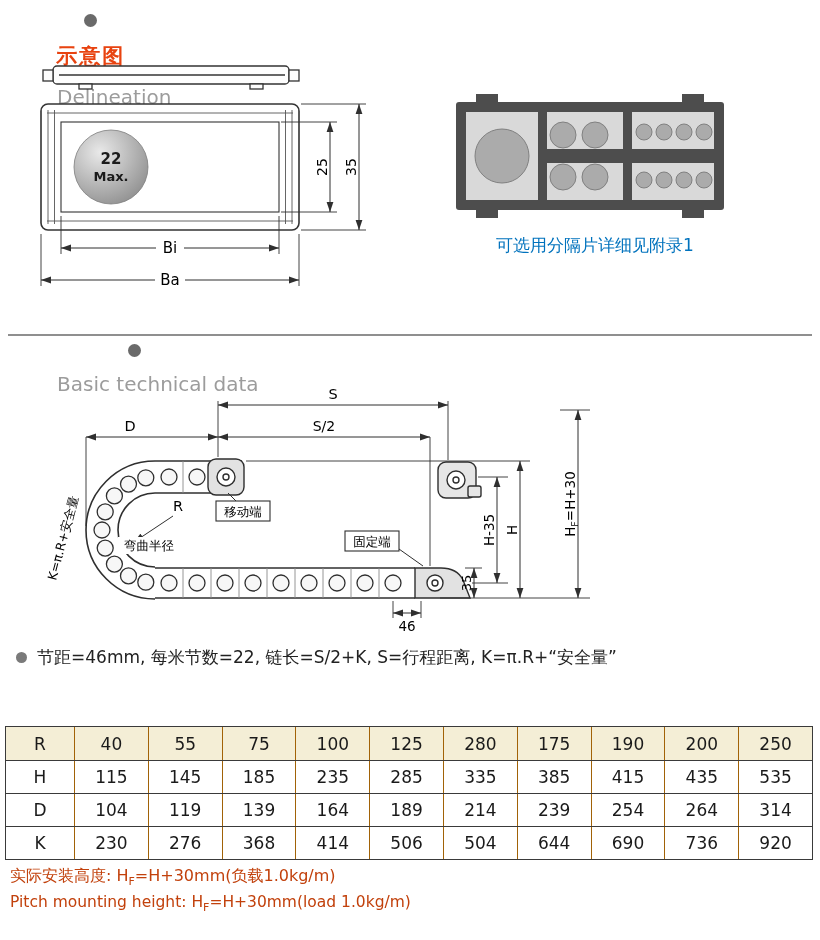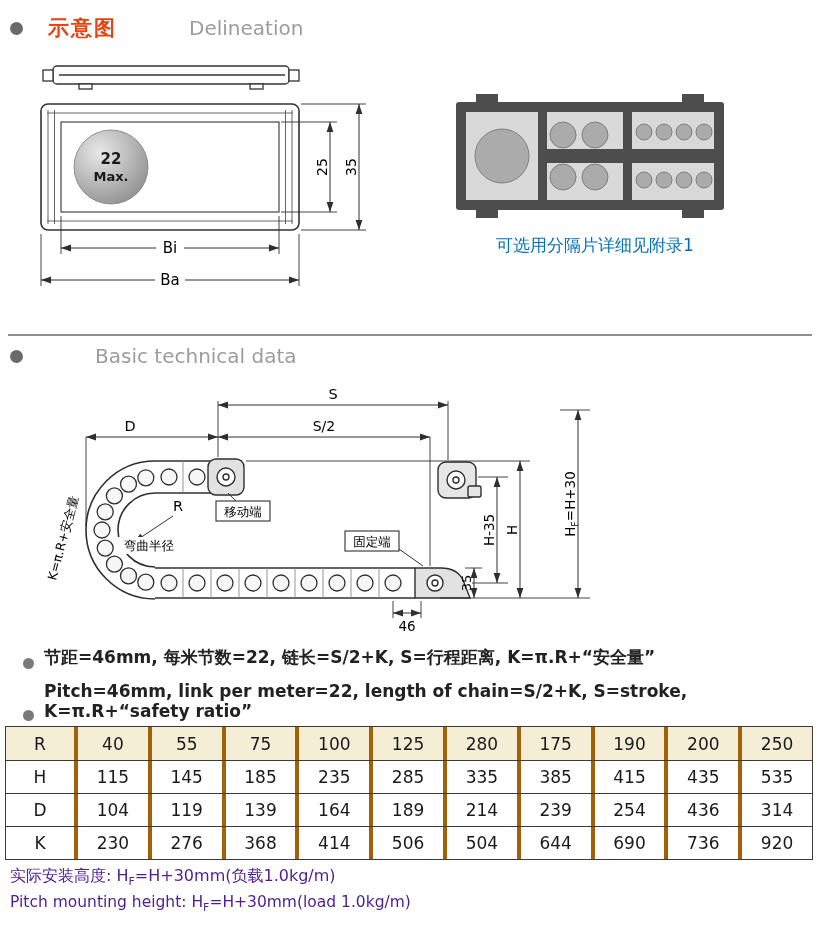--- a/index.html
+++ b/index.html
@@ -2,38 +2,38 @@
 <html><head>
 <meta charset="utf-8">
 <style>
   * { box-sizing: border-box; margin: 0; padding: 0; }
   body {
     width: 820px; height: 940px; background: #ffffff;
     font-family: "DejaVu Sans", "Liberation Sans", sans-serif;
     color: #1a1a1a;
   }
   .sheet { position: relative; width: 820px; height: 940px; background: #fff; overflow: hidden; }
-  .sec-header { position: absolute; left: 10px; display: flex; align-items: center; gap: 25px; }
+  .sec-header { position: absolute; left: 10px; display: flex; align-items: center; gap: 15px; flex-direction: column; }
   .bullet { width: 13px; height: 13px; border-radius: 50%; background: #6a6a6a; flex: 0 0 auto; }
   .sbullet { width: 11px; height: 11px; border-radius: 50%; background: #7a7a7a; flex: 0 0 auto; }
   .title-zh { color: #e84310; font-size: 21px; font-weight: bold; letter-spacing: 2px; }
   .title-en { color: #9c9c9c; font-size: 20px; margin-left: 47px; }
   .hr { position: absolute; left: 8px; width: 804px; height: 2px; background: #8f8f8f; }
   .abs { position: absolute; }
   svg { font-family: inherit; display: block; }
   .caption-blue { position: absolute; left: 450px; top: 234px; width: 290px; text-align: center;
     color: #0072bd; font-size: 17px; font-weight: normal; }
-  .note { position: absolute; left: 23px; display: flex; align-items: flex-end; gap: 10px; font-size: 17px; color: #222; font-weight: bold; }
+  .note { position: absolute; left: 16px; display: flex; align-items: center; gap: 10px; font-size: 17px; color: #222; }
   .dtable { position: absolute; top: 726px; left: 5px; width: 808px; border: 1px solid #3a3a3a; }
   .trow { display: grid; grid-template-columns: 68px repeat(10, 1fr); height: 33px; }
   .trow + .trow { border-top: 1px solid #3a3a3a; }
   .trow.hd { background: #f4eed6; }
-  .tc { display: flex; align-items: center; justify-content: center; font-size: 17px; border-left: 4px solid #a16207; }
+  .tc { display: flex; align-items: center; justify-content: center; font-size: 17px; border-left: 1px solid #a16207; }
   .tc:first-child { border-left: none; }
-  .footer-line { position: absolute; left: 10px; font-size: 16px; color: #4c1d95; }
+  .footer-line { position: absolute; left: 10px; font-size: 16px; color: #c2410c; }
   .footer-line sub { font-size: 11px; }
 </style>
 </head>
 <body>
 
 <div class="sheet">
 
   <div class="sec-header" style="top:14px">
     <span class="bullet"></span>
     <span class="title-zh">示意图</span>
@@ -253,24 +253,20 @@
     <rect x="186" y="116" width="54" height="20" fill="#fff" stroke="#2f2f2f" stroke-width="1.1"></rect>
     <text x="213" y="130.5" text-anchor="middle" font-size="12.5">移动端</text>
     <rect x="315" y="146" width="54" height="20" fill="#fff" stroke="#2f2f2f" stroke-width="1.1"></rect>
     <text x="342" y="160.5" text-anchor="middle" font-size="12.5">固定端</text>
     <line x1="369" y1="164" x2="393" y2="181" stroke="#2f2f2f" stroke-width="1"></line>
   </svg>
 
   <div class="note" style="top:646px">
     <span class="sbullet"></span>
     <span>节距=46mm, 每米节数=22, 链长=S/2+K, S=行程距离, K=π.R+“安全量”</span>
-  </div>
-  <div class="note" style="top:681px">
-    <span class="sbullet"></span>
-    <span>Pitch=46mm, link per meter=22, length of chain=S/2+K, S=stroke, K=π.R+“safety ratio”</span>
   </div>
 
   <div class="dtable">
     <div class="trow hd">
       <div class="tc">R</div>
       <div class="tc">40</div>
       <div class="tc">55</div>
       <div class="tc">75</div>
       <div class="tc">100</div>
       <div class="tc">125</div>
@@ -296,21 +292,21 @@
     <div class="trow">
       <div class="tc">D</div>
       <div class="tc">104</div>
       <div class="tc">119</div>
       <div class="tc">139</div>
       <div class="tc">164</div>
       <div class="tc">189</div>
       <div class="tc">214</div>
       <div class="tc">239</div>
       <div class="tc">254</div>
-      <div class="tc">436</div>
+      <div class="tc">264</div>
       <div class="tc">314</div>
     </div>
     <div class="trow">
       <div class="tc">K</div>
       <div class="tc">230</div>
       <div class="tc">276</div>
       <div class="tc">368</div>
       <div class="tc">414</div>
       <div class="tc">506</div>
       <div class="tc">504</div>

